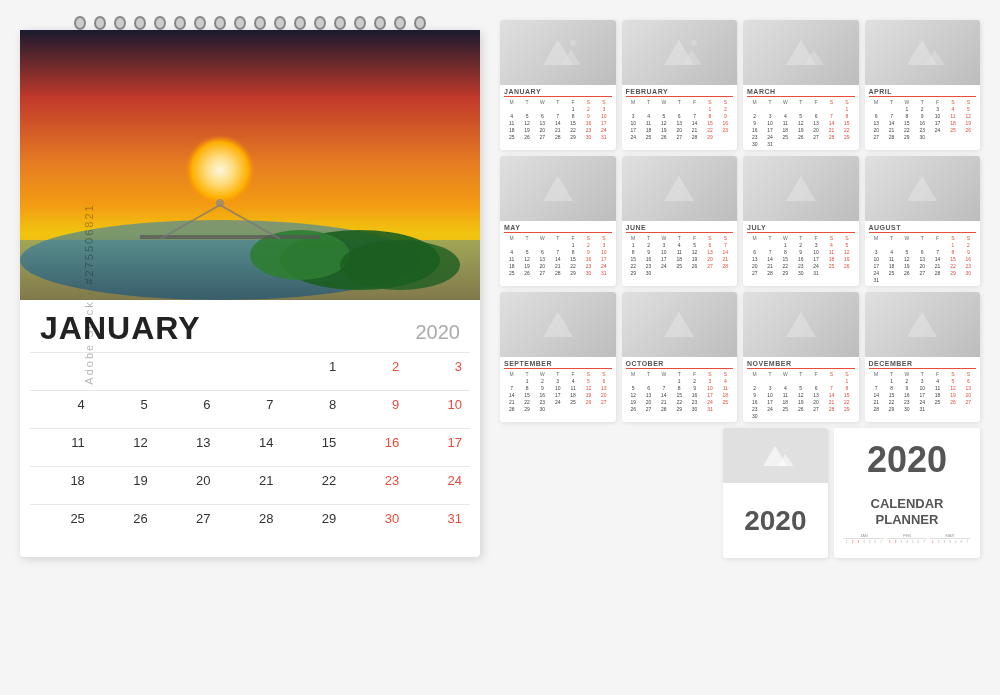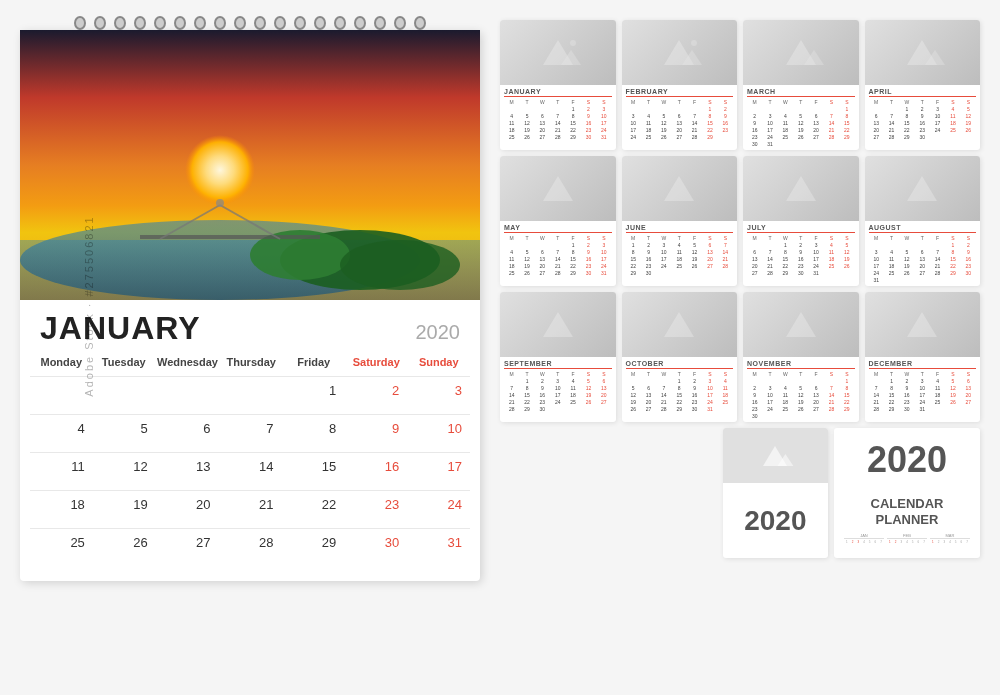--- a/index.html
+++ b/index.html
@@ -330,29 +330,20 @@
         <circle cx="200" cy="173" r="4" fill="#888" opacity="0.7"></circle>
       </svg>
     </div>
 
     <div class="calendar-header">
       <span class="month-title">JANUARY</span>
       <span class="year-label">2020</span>
     </div>
 
     <div class="calendar-grid">
-      <div class="cal-header-row">
-        <div class="cal-header-cell">Monday</div>
-        <div class="cal-header-cell">Tuesday</div>
-        <div class="cal-header-cell">Wednesday</div>
-        <div class="cal-header-cell">Thursday</div>
-        <div class="cal-header-cell">Friday</div>
-        <div class="cal-header-cell weekend">Saturday</div>
-        <div class="cal-header-cell weekend">Sunday</div>
-      </div>
 
       <div class="cal-body">
 
         <div class="cal-cell empty"></div>
         <div class="cal-cell empty"></div>
         <div class="cal-cell empty"></div>
         <div class="cal-cell empty"></div>
         <div class="cal-cell">1</div>
         <div class="cal-cell weekend-num">2</div>
         <div class="cal-cell weekend-num">3</div>

